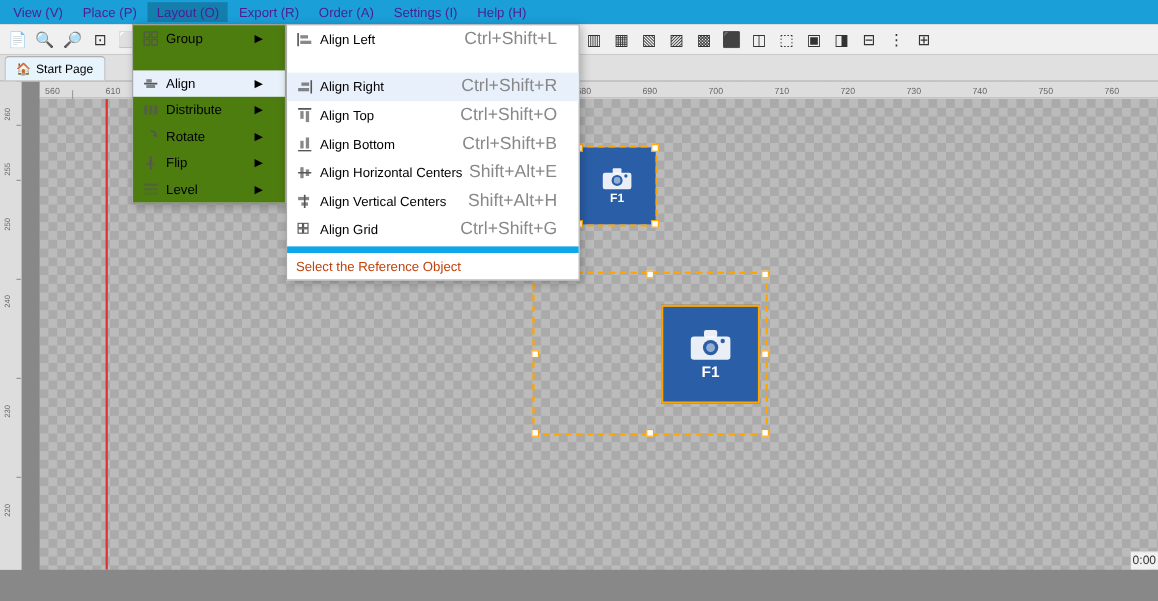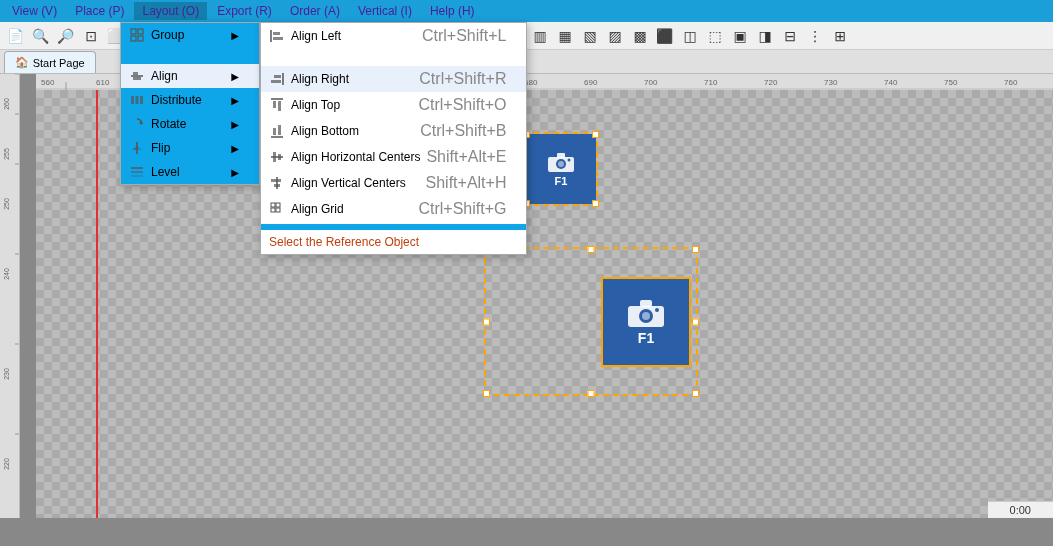--- a/index.html
+++ b/index.html
@@ -145,21 +145,21 @@
       top: 0; left: 0; right: 0; bottom: 0;
       z-index: 100;
       pointer-events: none;
     }
 
     
     .context-menu {
       position: absolute;
       top: 22px;
       left: 120px;
-      background: #0ea5e9;
+      background: #4d7c0f;
       border: 1px solid #aaa;
       box-shadow: 2px 2px 8px rgba(0,0,0,0.25);
       min-width: 140px;
       z-index: 200;
       pointer-events: all;
     }
     .menu-item {
       display: flex;
       align-items: center;
       gap: 6px;
@@ -215,35 +215,35 @@
       margin-top: 2px;
     }
 
     
     .statusbar {
       position: absolute;
       bottom: 0;
       right: 0;
       background: #f0f0f0;
       border-top: 1px solid #ccc;
-      padding: 2px 22px;
+      padding: 2px 2px;
       font-size: 11px;
       color: #333;
     }
   </style>
 </head>
 <body>
 
 <div class="menubar">
   <span class="menubar-item">View (V)</span>
   <span class="menubar-item">Place (P)</span>
   <span class="menubar-item active">Layout (O)</span>
   <span class="menubar-item">Export (R)</span>
   <span class="menubar-item">Order (A)</span>
-  <span class="menubar-item">Vertical (I)</span>
+  <span class="menubar-item">Settings (I)</span>
   <span class="menubar-item">Help (H)</span>
 </div>
 
 <div class="toolbar">
   <button class="toolbar-btn" title="New">📄</button>
   <button class="toolbar-btn" title="Zoom Out">🔍</button>
   <button class="toolbar-btn" title="Zoom In">🔎</button>
   <button class="toolbar-btn" title="Fit">⊡</button>
   <button class="toolbar-btn" title="Select">⬜</button>
   <div class="toolbar-sep"></div>

